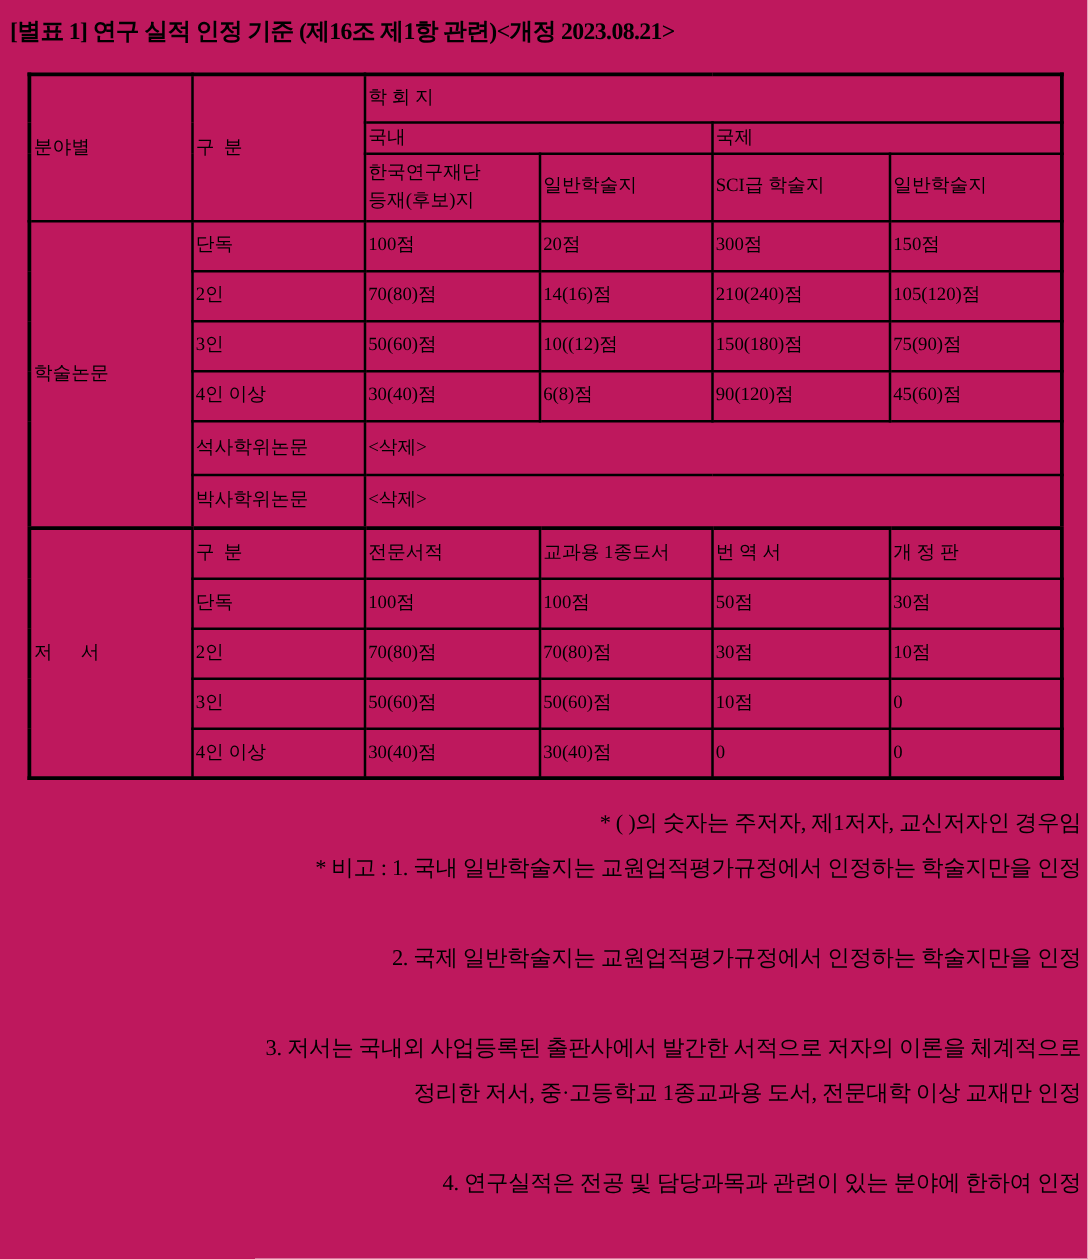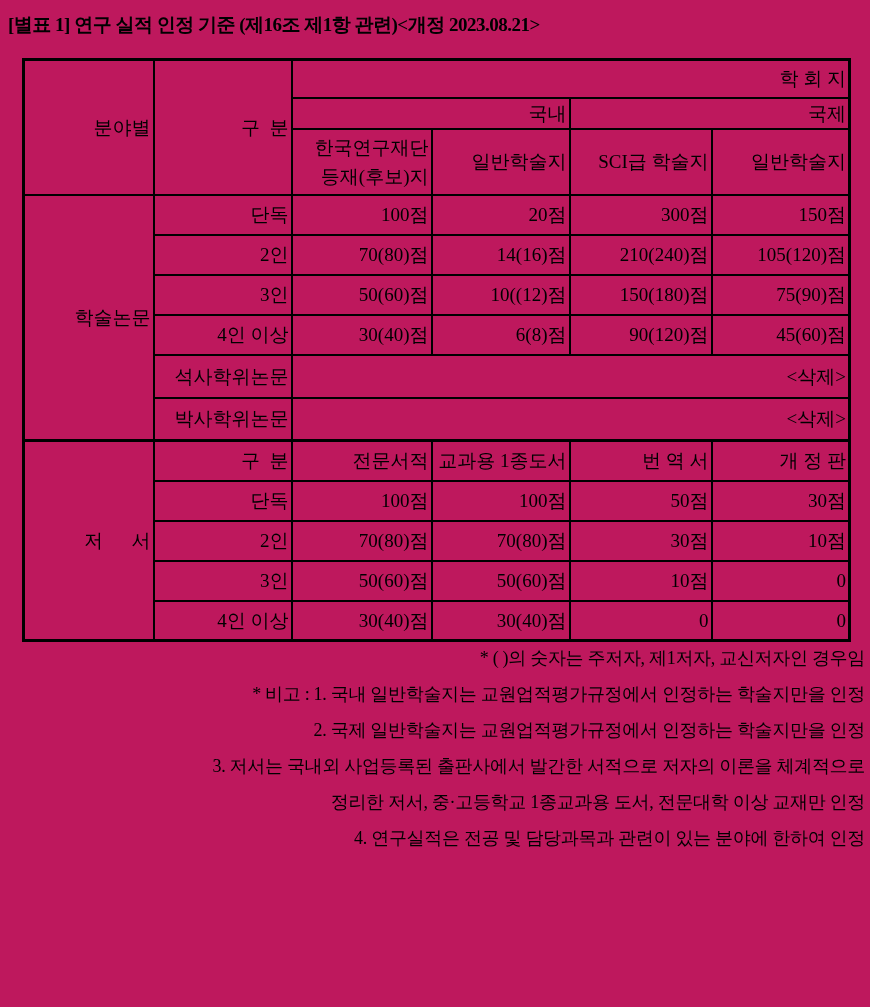--- a/index.html
+++ b/index.html
@@ -28,48 +28,48 @@
   table.criteria {
     position: absolute;
     left: 22px;
     top: 58px;
     border-collapse: collapse;
     table-layout: fixed;
     border: 3px solid #000;
   }
   table.criteria td {
     border: 2px solid #000;
-    text-align: right;
+    text-align: left;
     vertical-align: middle;
-    font-size: 19px;
+    font-size: 15px;
     line-height: 1.55;
     padding: 0 2px;
     white-space: pre-wrap;
     overflow: hidden;
   }
   tr.rh1 { height: 38px; }
   tr.rh2 { height: 18px; }
-  tr.rh3 { height: 66px; }
+  tr.rh3 { height: 54px; }
   tr.rb  { height: 40px; }
   tr.rd  { height: 43px; }
   tr.section-start td { border-top: 3px solid #000; }
   .notes {
     position: absolute;
     left: 5px;
     top: 640px;
     width: 860px;
     font-size: 18px;
   }
   .note-line {
     line-height: 36px;
     white-space: pre;
     letter-spacing: -0.3px;
     text-align: right;
   }
-  .indent-item { margin-left: 70px; }
+  .indent-item { margin-left: 70px; margin-top: 36px; }
   .indent-cont { margin-left: 56px; }
 </style>
 </head>
 <body>
 
 <div class="page">
 
   <div class="doc-title">[별표 1] 연구 실적 인정 기준 (제16조 제1항 관련)&lt;개정 2023.08.21&gt;</div>
 
   <table class="criteria">

